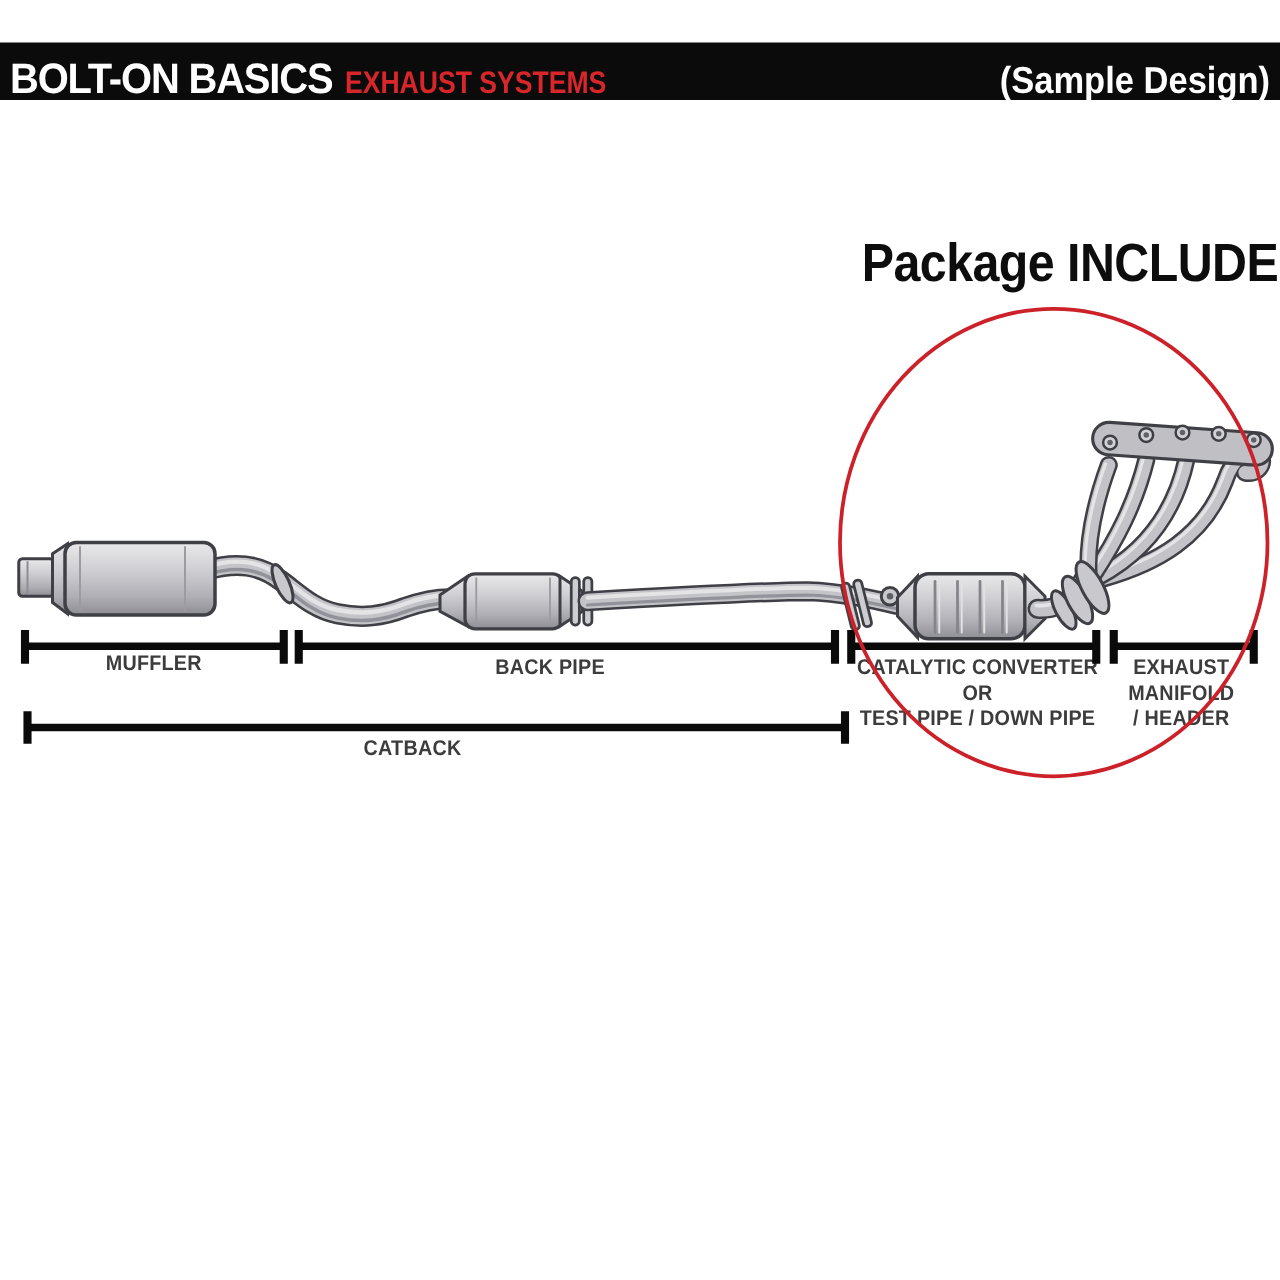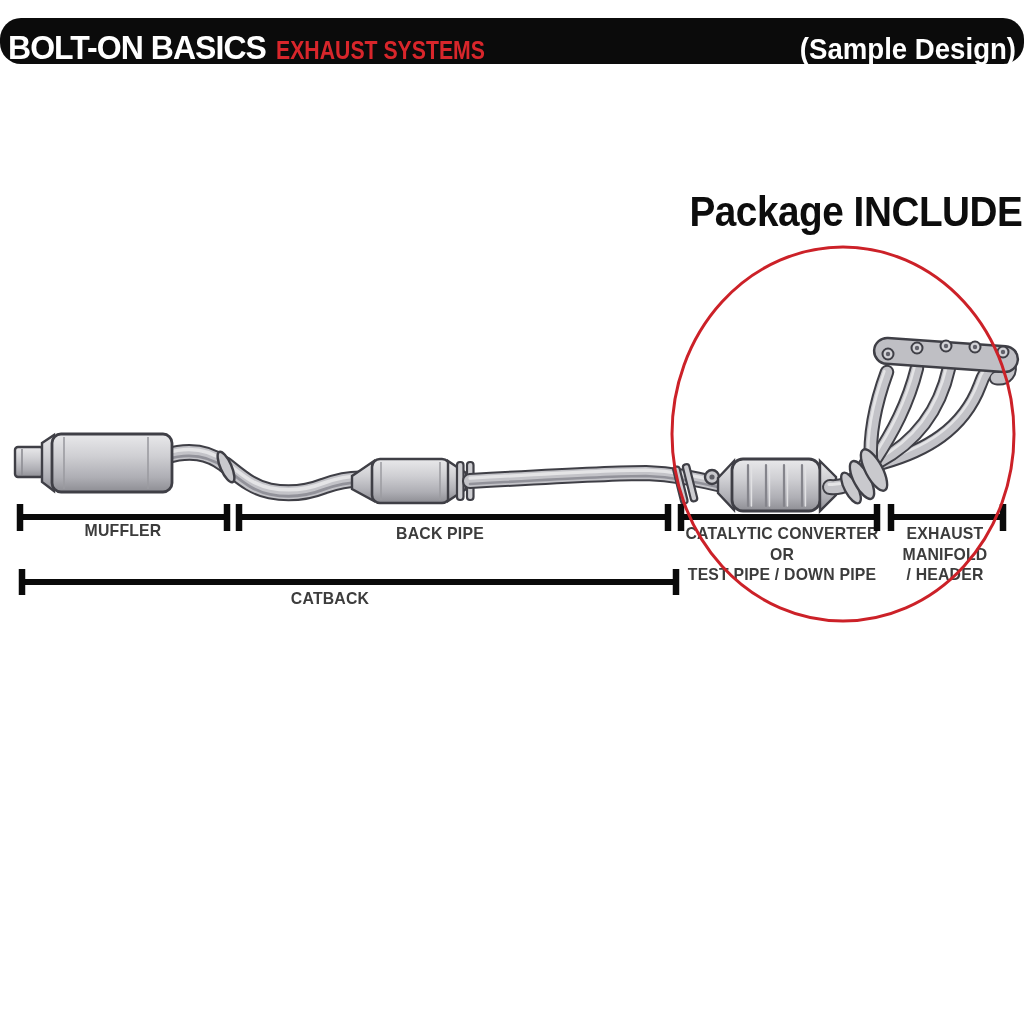--- a/index.html
+++ b/index.html
@@ -1,20 +1,20 @@
 <!DOCTYPE html>
 <html><head>
 <meta charset="utf-8">
 <style>
   html,body{margin:0;padding:0;background:#fff;}
   .page{position:relative;width:1024px;height:1024px;background:#fff;overflow:hidden;
         font-family:"Liberation Sans",sans-serif;}
   
-  .topbar{position:absolute;left:0;top:18px;width:1024px;height:46px;background:#0b0b0b;
-          display:flex;align-items:baseline;padding:10px 8px 0 8px;box-sizing:border-box;border-radius:21px;}
+  .topbar{position:absolute;left:0;top:34px;width:1024px;height:46px;background:#0b0b0b;
+          display:flex;align-items:baseline;padding:10px 8px 0 8px;box-sizing:border-box;}
   .brand{font-size:34px;font-weight:bold;color:#fff;letter-spacing:-1px;
          display:inline-block;transform:scaleX(.94);transform-origin:0 50%;white-space:nowrap;}
   .brand-sub{font-size:25px;font-weight:bold;color:#d8262b;margin-left:-6px;
          display:inline-block;transform:scaleX(.85);transform-origin:0 50%;white-space:nowrap;}
   .sample{margin-left:auto;font-size:30px;font-weight:bold;color:#fff;
          display:inline-block;transform:scaleX(.92);transform-origin:100% 50%;white-space:nowrap;}
   
   .pkg{position:absolute;left:672px;top:187px;width:348px;text-align:center;
        font-size:43px;font-weight:bold;color:#0d0d0d;letter-spacing:-0.5px;
        transform:scaleX(.9);transform-origin:50% 50%;white-space:nowrap;}

